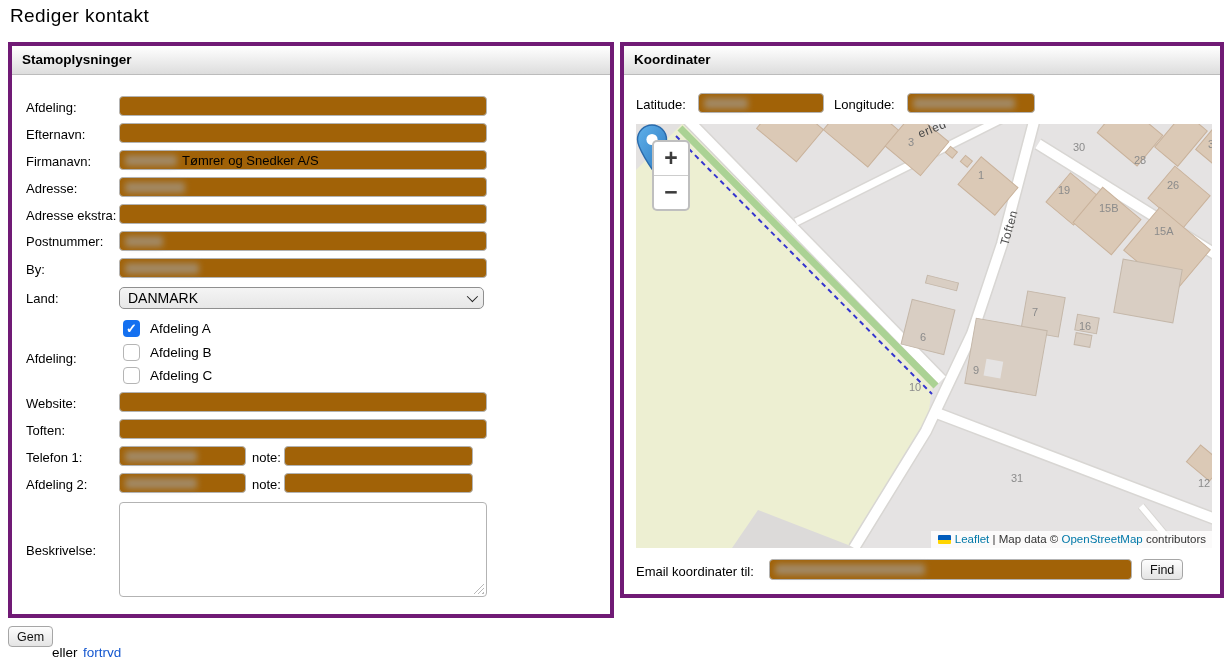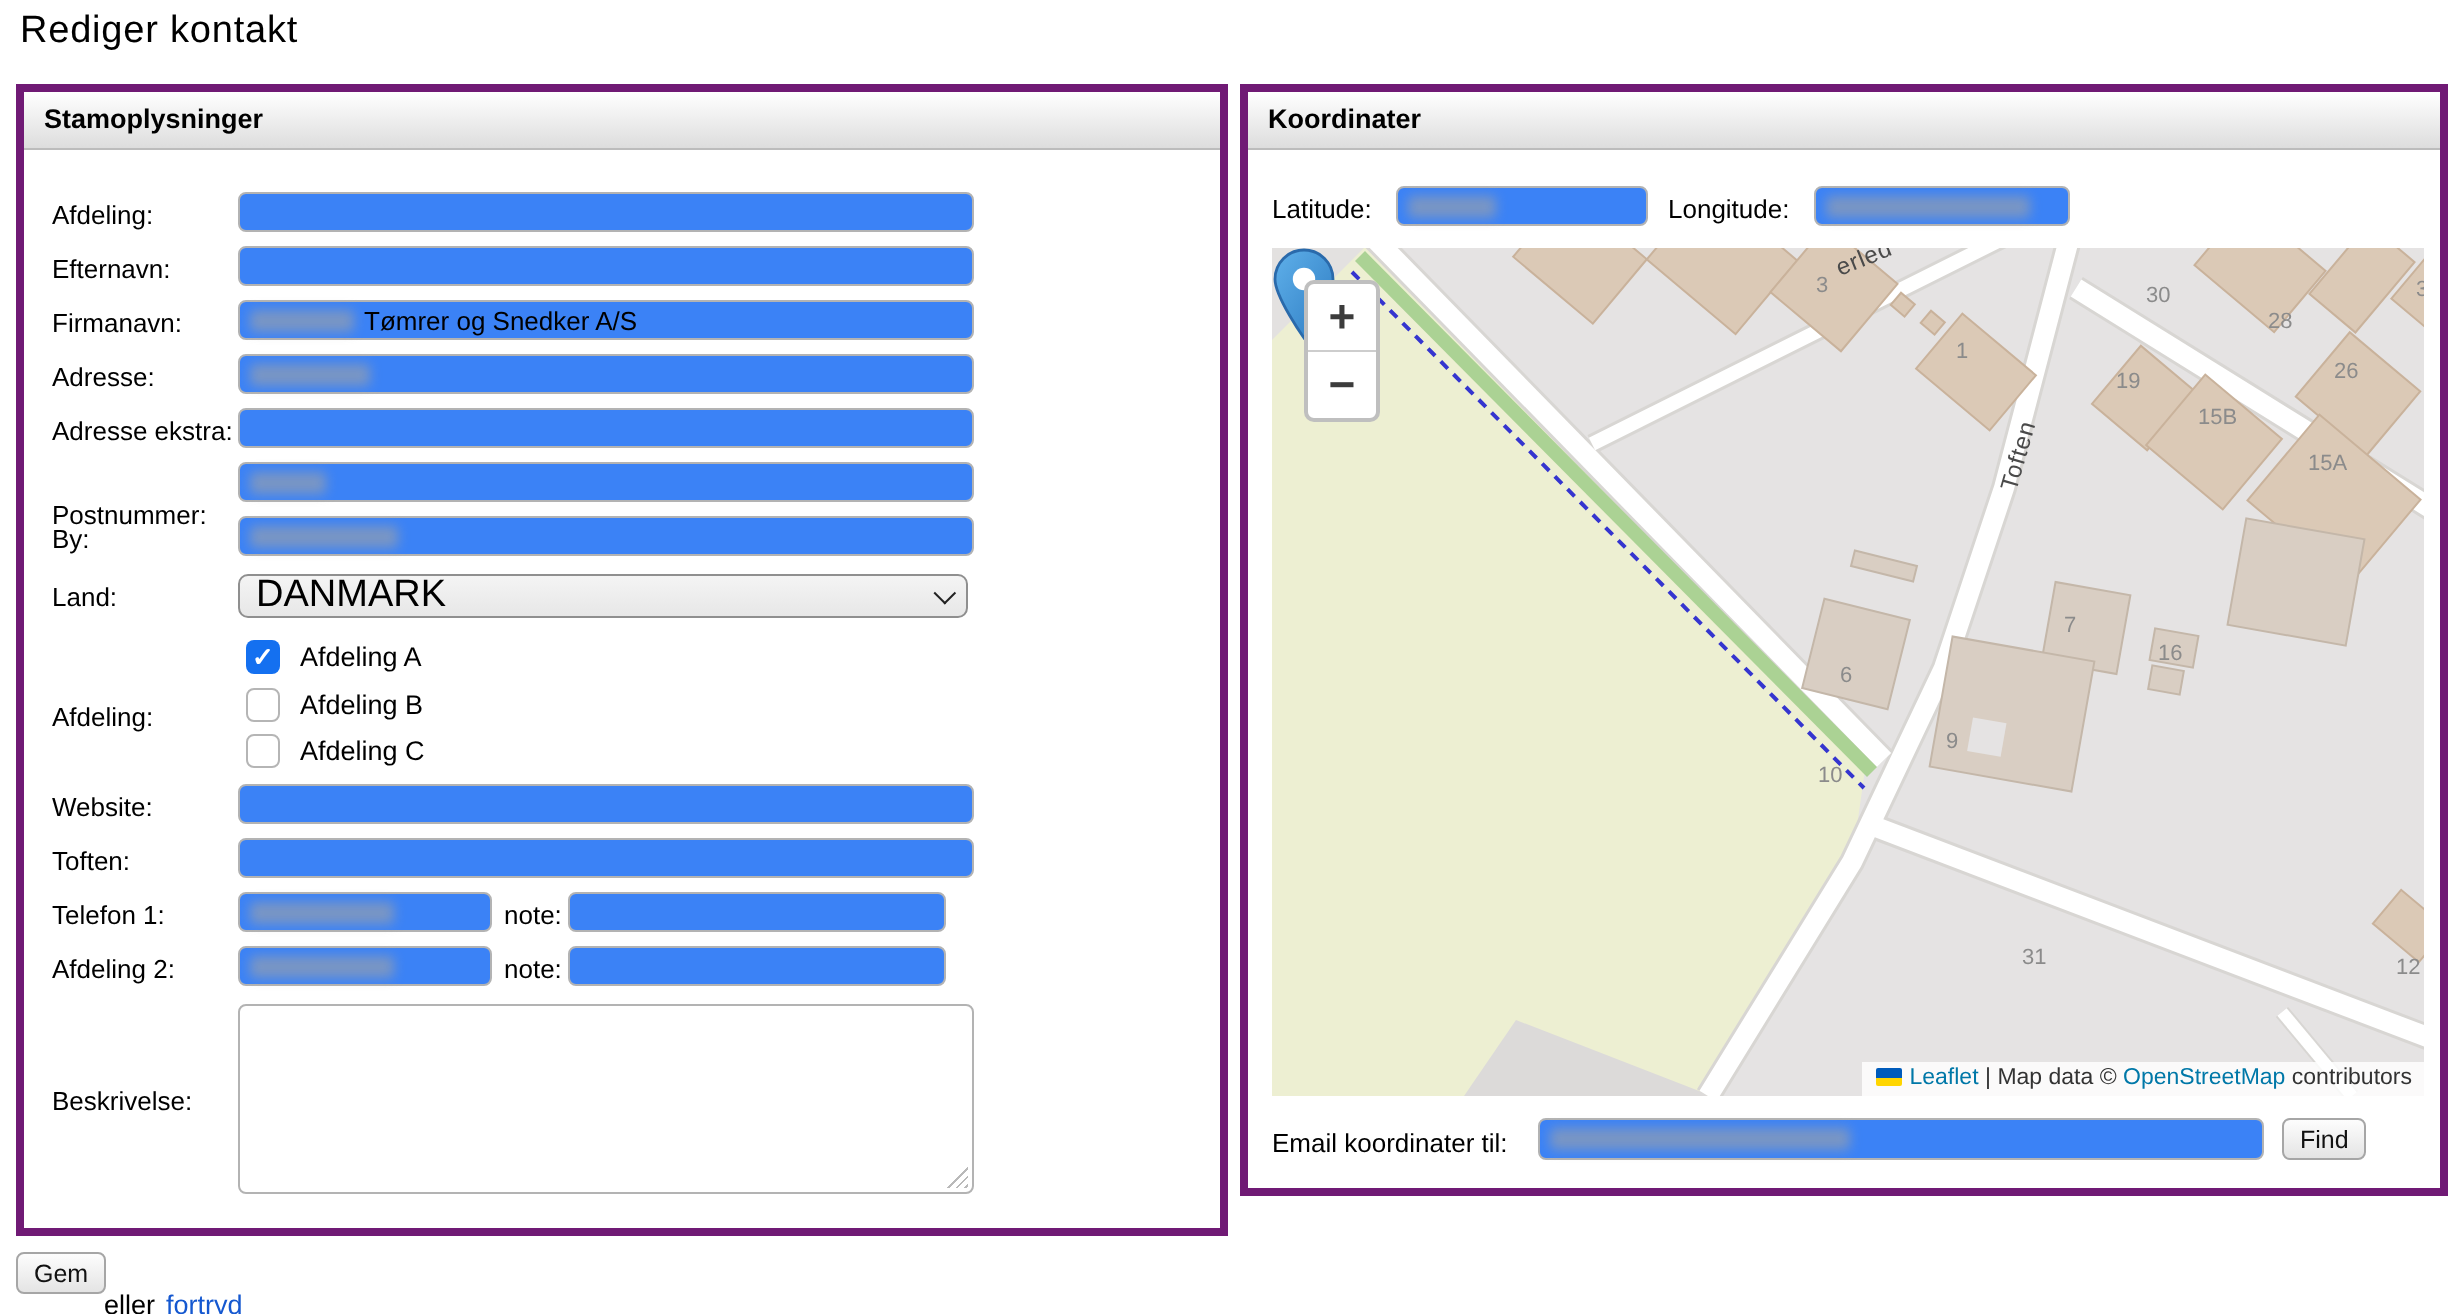--- a/index.html
+++ b/index.html
@@ -5,25 +5,25 @@
   html,body{margin:0;padding:0;background:#fff;width:1224px;height:657px;overflow:hidden;
     font-family:"Liberation Sans",sans-serif;color:#000;-webkit-font-smoothing:antialiased;}
   #page-title{position:absolute;left:10px;top:5px;font-size:19px;font-weight:500;letter-spacing:.4px;}
   .panel{position:absolute;border:4px solid #701a75;background:#fff;}
   .panel-h{height:28px;line-height:28px;padding:0 10px;font-size:13.5px;font-weight:bold;
     background:linear-gradient(#ffffff,#dddddd);border-bottom:1px solid #bcbcbc;}
   #left-panel{left:8px;top:42px;width:598px;height:568px;}
   #right-panel{left:620px;top:42px;width:596px;height:548px;}
   .flabel{position:absolute;left:14px;font-size:13px;line-height:20px;white-space:nowrap;}
   .tinput,.finput{position:absolute;box-sizing:border-box;height:20px;border:1px solid #b3b3b3;
-    border-radius:4px;background:#3b82f6;font-family:"Liberation Sans",sans-serif;font-size:13px;padding:0 5px;}
+    border-radius:4px;background:#a16207;font-family:"Liberation Sans",sans-serif;font-size:13px;padding:0 5px;}
   .finput{display:flex;align-items:center;gap:5px;}
   .blur{display:inline-block;height:11px;background:#a3a3a3;opacity:.6;border-radius:2px;filter:blur(3px);flex:none;}
   .selectbox{position:absolute;box-sizing:border-box;height:22px;border:1px solid #8f8f8f;border-radius:5px;
-    background:linear-gradient(#f4f4f4,#e7e7e7);display:flex;align-items:center;padding:0 8px;font-size:19px;}
+    background:linear-gradient(#f4f4f4,#e7e7e7);display:flex;align-items:center;padding:0 8px;font-size:14px;}
   .chev{margin-left:auto;width:7px;height:7px;border-right:1.7px solid #222;border-bottom:1.7px solid #222;
     transform:rotate(45deg) translateY(-2px);}
   .cb{position:absolute;width:17px;height:17px;box-sizing:border-box;border-radius:4px;background:#fff;
     border:1.5px solid #b5b5b5;}
   .cb.checked{background:#1470f0;border:none;}
   .cb.checked::after{content:"✓";color:#fff;font-size:13px;font-weight:bold;display:block;text-align:center;line-height:17px;}
   .cblabel{position:absolute;font-size:13.5px;line-height:18px;}
   textarea.tarea{position:absolute;box-sizing:border-box;border:1px solid #b3b3b3;border-radius:4px;resize:none;
     font-family:"Liberation Sans",sans-serif;font-size:13px;padding:4px;}
   .resize-grip{position:absolute;width:11px;height:11px;
@@ -72,21 +72,21 @@
   </div>
 
   <div class="flabel" style="top:133px">Adresse:</div>
   <div class="finput" style="left:107px;top:131px;width:368px">
     <span class="blur" style="width:60px"></span>
   </div>
 
   <div class="flabel" style="top:160px">Adresse ekstra:</div>
   <input class="tinput" style="left: 107px; top: 158px; width: 368px;">
 
-  <div class="flabel" style="top:202px">Postnummer:</div>
+  <div class="flabel" style="top:186px">Postnummer:</div>
   <div class="finput" style="left:107px;top:185px;width:368px">
     <span class="blur" style="width:38px"></span>
   </div>
 
   <div class="flabel" style="top:214px">By:</div>
   <div class="finput" style="left:107px;top:212px;width:368px">
     <span class="blur" style="width:74px"></span>
   </div>
 
   <div class="flabel" style="top:243px">Land:</div>

